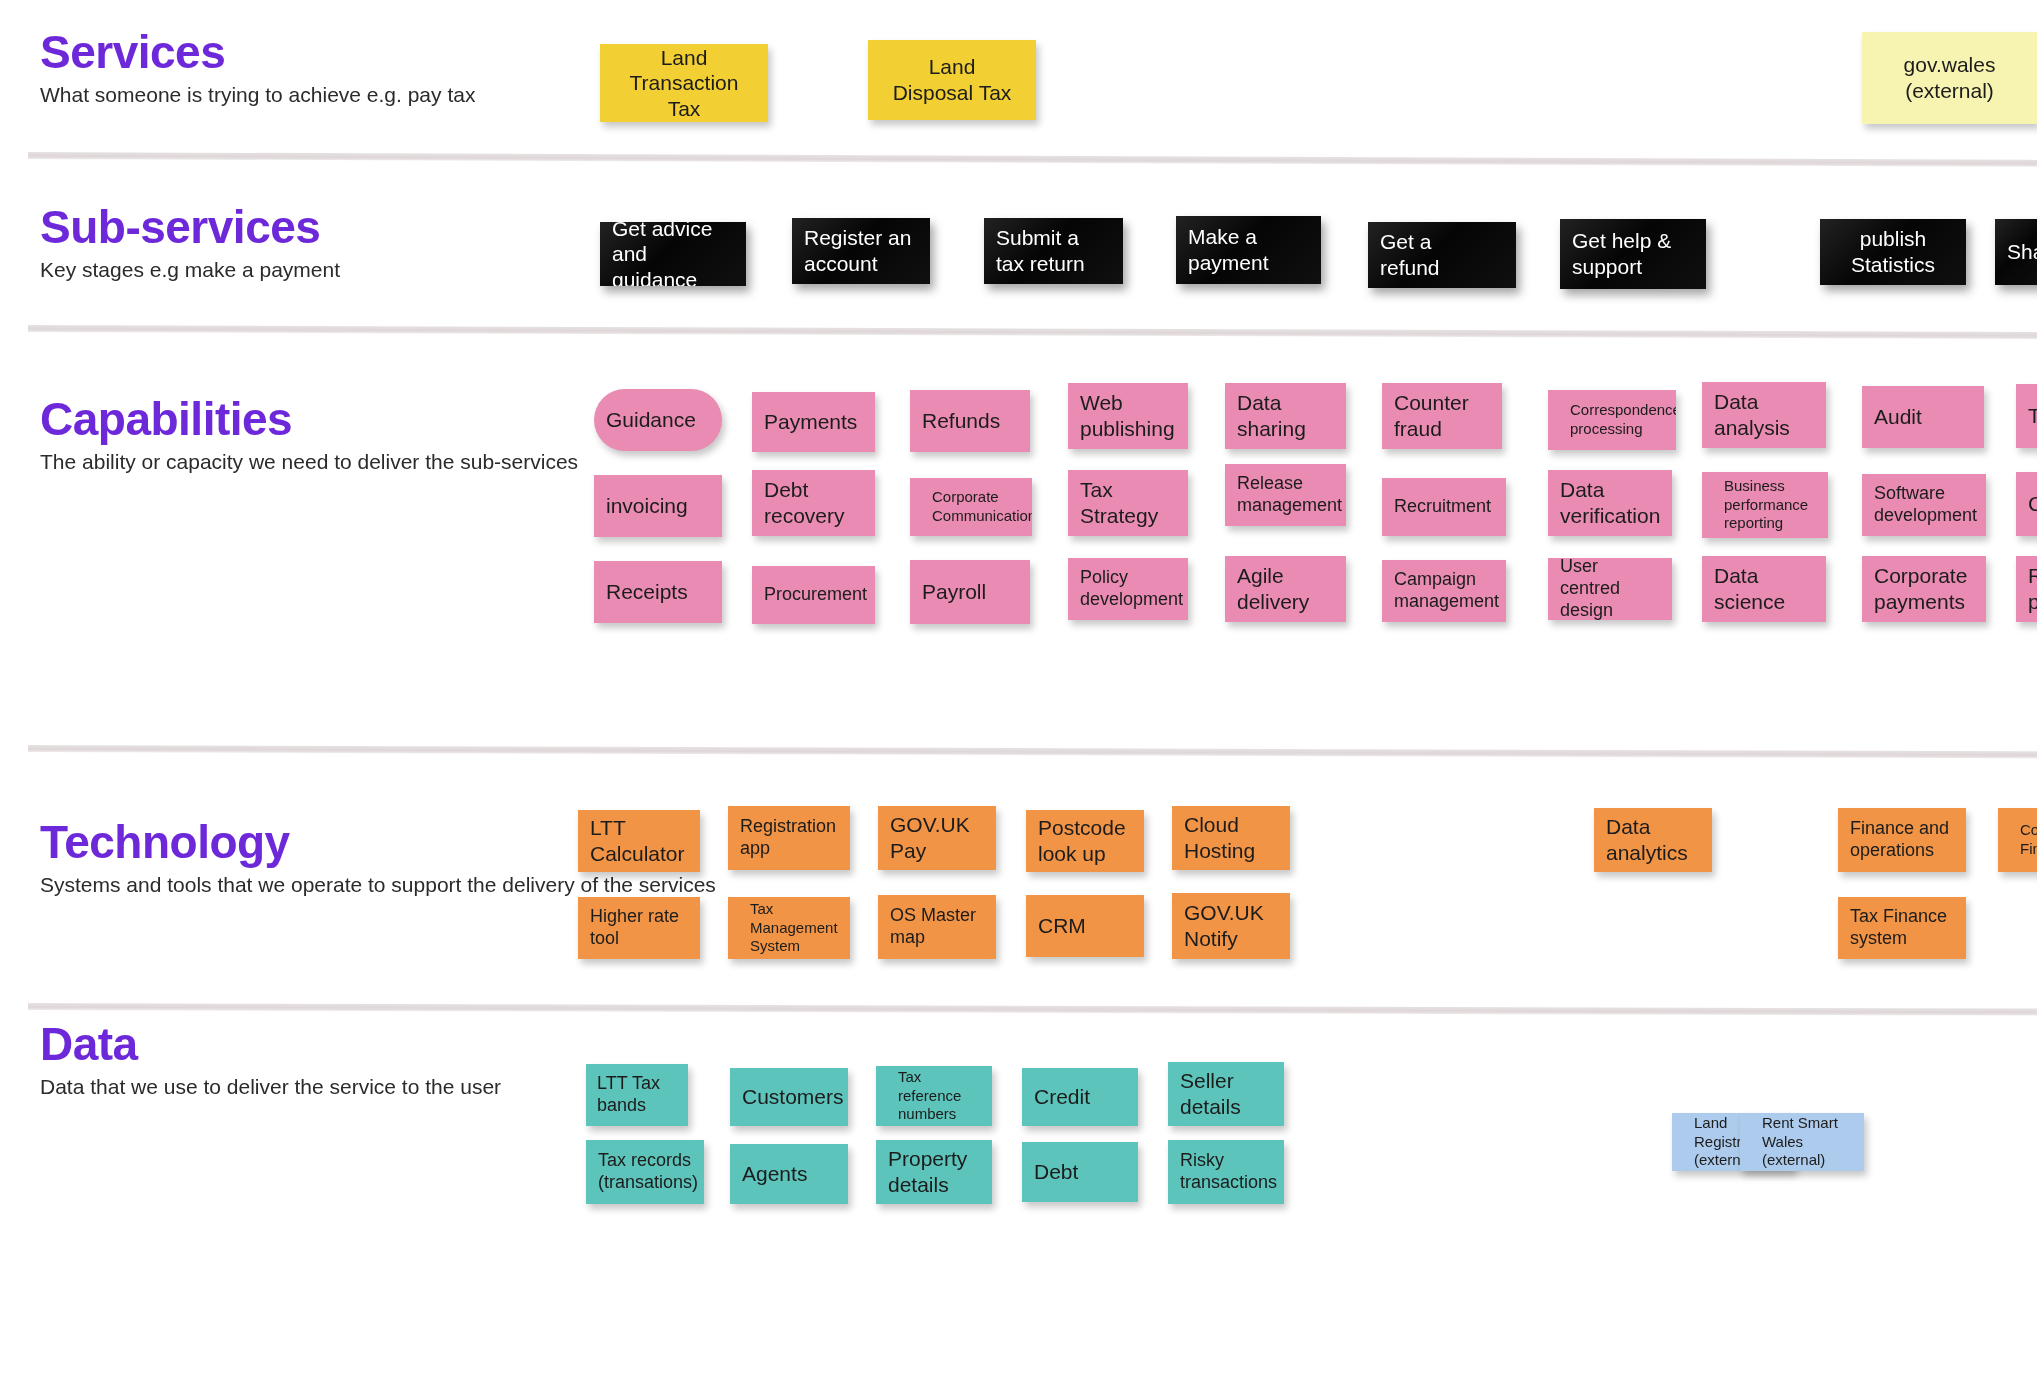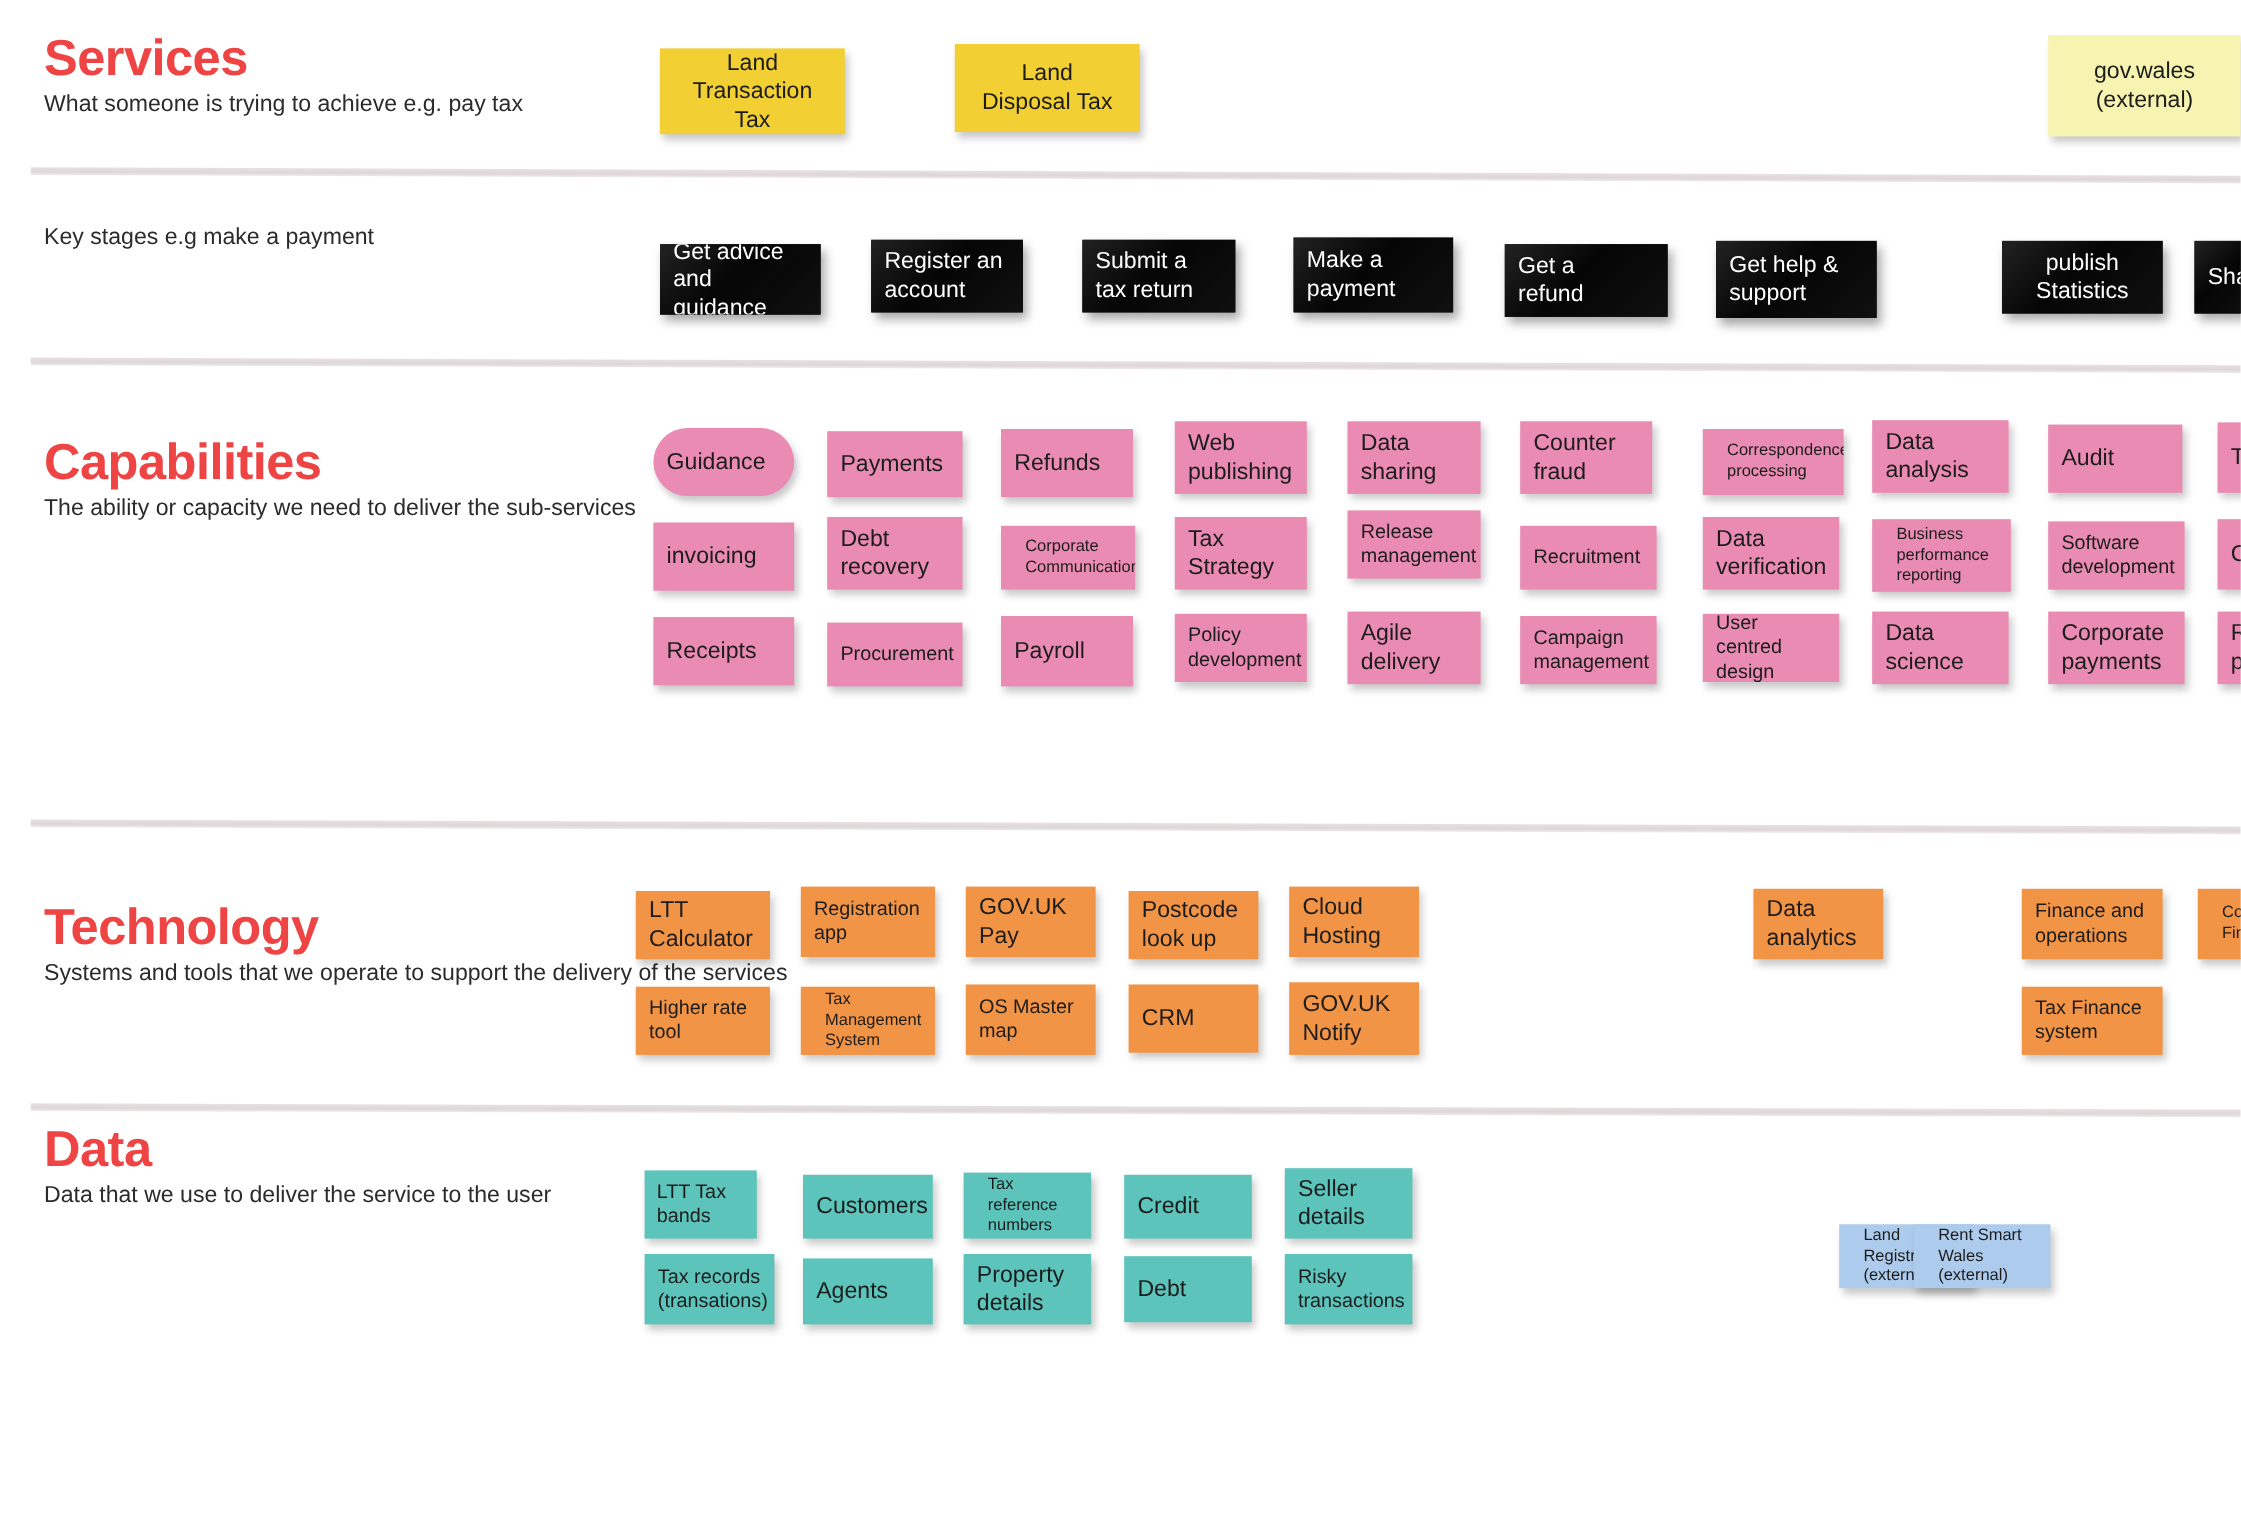--- a/index.html
+++ b/index.html
@@ -33,21 +33,21 @@
 
   
   .sec-head {
     position: absolute;
     left: 40px;
   }
   .sec-title {
     font-size: 46px;
     font-weight: bold;
     letter-spacing: -0.5px;
-    color: #ef4444;
+    color: #6d28d9;
     line-height: 1.05;
     margin: 0 0 6px 0;
     white-space: nowrap;
   }
   .sec-sub {
     font-size: 21px;
     color: #2b2b2b;
     line-height: 1.28;
     margin: 0;
     font-weight: normal;
@@ -94,20 +94,21 @@
   <div class="note n-yellow" style="left:600px; top:44px; width:168px; height:78px; justify-content:center; text-align:center;">Land
 Transaction Tax</div>
   <div class="note n-yellow" style="left:868px; top:40px; width:168px; height:80px; justify-content:center; text-align:center;">Land
 Disposal Tax</div>
   <div class="note n-palyel" style="left:1862px; top:32px; width:175px; height:92px; justify-content:center; text-align:center;">gov.wales
 (external)</div>
 
   <div class="sep" style="top:152px; transform: rotate(0.22deg);"></div>
 
   <div class="sec-head" style="top:203px;">
+    <div class="sec-title">Sub-services</div>
     <div class="sec-sub">Key stages e.g  make a payment</div>
   </div>
 
   <div class="note n-black" style="left:600px; top:222px; width:146px; height:64px;">Get advice
 and guidance</div>
   <div class="note n-black" style="left:792px; top:218px; width:138px; height:66px;">Register an
 account</div>
   <div class="note n-black" style="left:984px; top:218px; width:139px; height:66px;">Submit a
 tax return</div>
   <div class="note n-black" style="left:1176px; top:216px; width:145px; height:68px;">Make a

